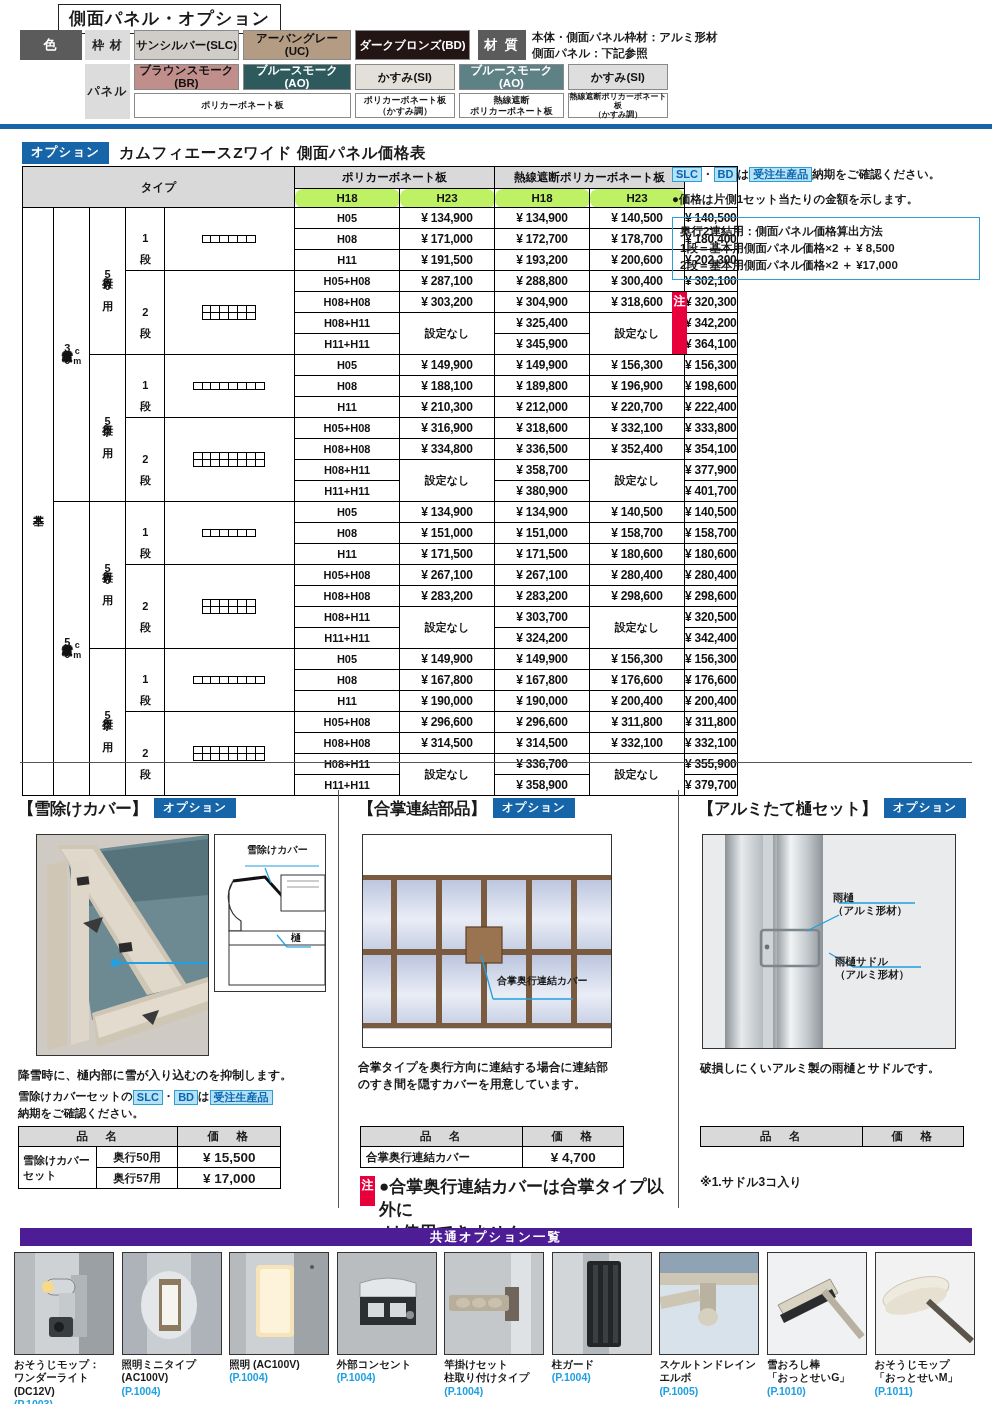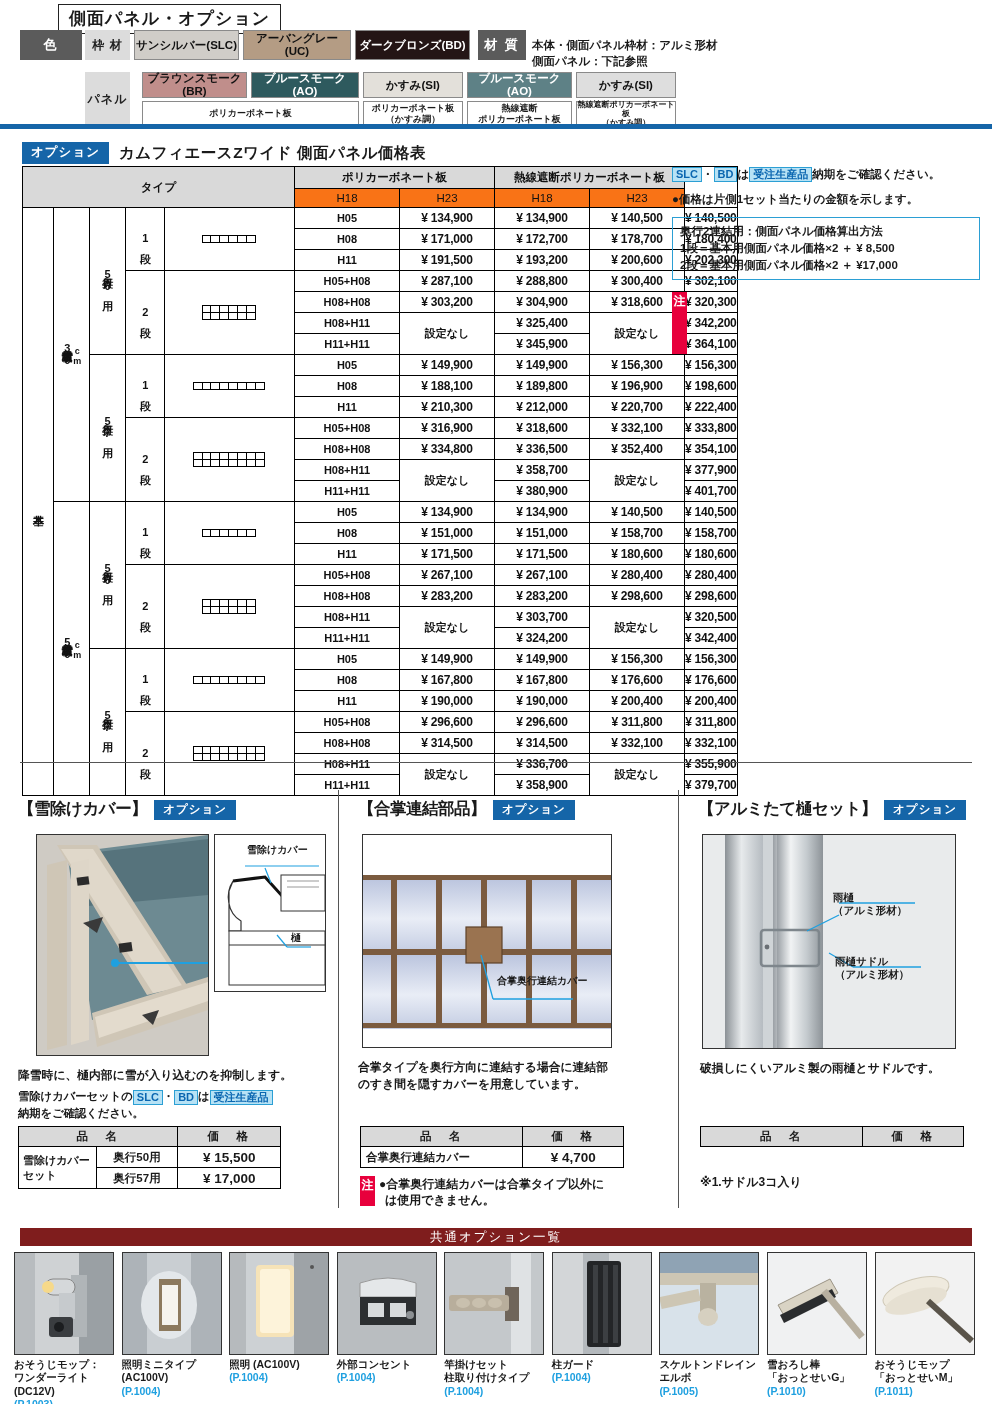--- a/index.html
+++ b/index.html
@@ -37,21 +37,21 @@
   }
   .sw{
     display:flex; align-items:center; justify-content:center;
     font-weight:bold; font-size:11.5px; border:1px solid #8a8a8a;
     text-align:center; line-height:1.1;
   }
   .matbox{ display:flex; align-items:stretch; }
   .mat-text{
     font-size:11.5px; font-weight:bold; line-height:1.35;
     display:flex; flex-direction:column; justify-content:space-between;
-    padding-left:6px; white-space:nowrap;margin-top:8px;
+    padding-left:6px; white-space:nowrap;
   }
   .note-cell{
     border:1px solid #8a8a8a; background:#fff; font-size:9px;
     display:flex; align-items:center; justify-content:center;
     text-align:center; line-height:1.15; font-weight:bold;
   }
 
   
   .blue-bar{ position:absolute; left:0; top:124px; width:992px; height:5px; background:#1565a8; }
 
@@ -67,21 +67,21 @@
   .ptable{
     position:absolute; left:22px; top:166px;
     border-collapse:collapse; border:1.6px solid #000;
     font-size:11px;
   }
   .ptable td, .ptable th{
     border:1px solid #000; padding:0; text-align:center; vertical-align:middle;
     font-weight:bold; color:#111;
   }
   .ptable .hd{ background:#d9d9d9; font-weight:bold; font-size:11.5px; height:22px; }
-  .ptable .hd2{ background:#f97316; font-weight:normal; font-size:11.5px; height:19px; }
+  .ptable .hd2{ background:#bef264; font-weight:bold; font-size:11.5px; height:19px;border-radius:8px; }
   .price{ font-size:12px; letter-spacing:-0.2px; white-space:nowrap; }
   .rowh{ height:21px; }
   .vtxt{
     writing-mode:vertical-rl; text-orientation:upright;
     letter-spacing:0px; font-size:11px; line-height:1;
     display:inline-block;
   }
   .vtxt-sm{
     writing-mode:vertical-rl; text-orientation:upright;
     font-size:9px; line-height:1;
@@ -118,39 +118,39 @@
   .warn-text{ font-size:11.3px; font-weight:bold; line-height:1.35; padding-left:4px; }
   .warn-text .ind{ display:block; text-indent:8px; }
 
   
   .hr-mid{ position:absolute; left:20px; top:762px; width:952px; height:1px; background:#555; }
   .vrule1{ position:absolute; left:338px; top:790px; width:1px; height:418px; background:#555; }
   .vrule2{ position:absolute; left:678px; top:790px; width:1px; height:418px; background:#555; }
 
   
   .panel{ position:absolute; }
-  .panel-head{ display:flex; align-items:flex-end; margin-bottom:12px; }
+  .panel-head{ display:flex; align-items:flex-start; margin-bottom:12px; }
   .panel-title{ font-size:16.5px; font-weight:bold; letter-spacing:-0.5px; }
   .panel-badge{
     background:#1565a8; color:#fff; font-weight:bold; font-size:11.5px;
     padding:2px 9px 3px 9px; margin-left:7px; letter-spacing:1px;
   }
   .fig{ border:1px solid #333; background:#fff; position:relative; overflow:hidden; }
   .cap{ font-size:11.8px; font-weight:bold; line-height:1.4; margin-top:5px; }
 
   
   .mini{ border-collapse:collapse; border:1.6px solid #000; font-size:11.5px; }
   .mini td{ border:1px solid #000; text-align:center; font-weight:bold; padding:2px 1px; }
   .mini .mh{ background:#d9d9d9; letter-spacing:3px; }
   .mini .pz{ font-size:13.5px; letter-spacing:0px; }
 
   
   .common-bar{
     position:absolute; left:20px; top:1228px; width:952px; height:18px;
-    background:#7f1d1d; color:#fff; font-weight:normal; font-size:12.5px;
+    background:#4c1d95; color:#fff; font-weight:bold; font-size:12.5px;
     display:flex; align-items:center; justify-content:center; letter-spacing:2px;
   }
   .thumbs{ position:absolute; left:14px; top:1252px; width:968px; display:flex; gap:0px; }
   .thumb{ width:107px; margin-right:1px; }
   .thumb .imgbox{ width:100px; height:103px; border:1px solid #333; overflow:hidden; position:relative; }
   .thumb .tlabel{ font-size:10.5px; line-height:1.28; margin-top:3px; font-weight:bold; }
   .thumb .tpage{ color:#1fa0e0; font-weight:bold; }
 
   
   .sv{ position:absolute; left:0; top:0; }
@@ -172,21 +172,21 @@
       <div class="mat-text">
         <span>本体・側面パネル枠材：アルミ形材</span>
         <span>側面パネル：下記参照</span>
       </div>
     </div>
   </div>
 
   <div class="spec-row">
     <div style="width:62px;"></div>
     <div class="lbl-light" style="width:45px;height:55px;margin-left:3px;">パネル</div>
-    <div style="margin-left:12px;">
+    <div style="margin-left:4px;">
       <div style="display:flex;">
         <div class="sw" style="width:105px;height:26px;background:#c08e8b;color:#111;">ブラウンスモーク(BR)</div>
         <div class="sw" style="width:108px;height:26px;margin-left:4px;background:#2e5a5e;color:#fff;">ブルースモーク(AO)</div>
         <div class="sw" style="width:100px;height:26px;margin-left:4px;background:#e3e0da;color:#111;">かすみ(SI)</div>
         <div class="sw" style="width:105px;height:26px;margin-left:4px;background:#5e8186;color:#fff;">ブルースモーク(AO)</div>
         <div class="sw" style="width:100px;height:26px;margin-left:4px;background:#dedede;color:#111;">かすみ(SI)</div>
       </div>
       <div style="display:flex;margin-top:3px;">
         <div class="note-cell" style="width:217px;height:25px;">ポリカーボネート板</div>
         <div class="note-cell" style="width:100px;height:25px;margin-left:4px;">ポリカーボネート板<br>（かすみ調）</div>
@@ -712,21 +712,21 @@
     </tr>
     <tr>
       <td style="text-align:left;padding-left:5px;height:21px;">合掌奥行連結カバー</td>
       <td class="pz">¥  4,700</td>
     </tr>
   </tbody>
     </table>
 
   <div style="position:absolute;left:2px;top:378px;display:flex;">
     <div style="background:#e8003c;color:#fff;font-weight:bold;font-size:12px;width:15px;min-width:15px;height:30px;display:flex;align-items:flex-start;justify-content:center;padding-top:1px;">注</div>
-    <div style="font-size:12px;font-weight:bold;line-height:1.35;padding-left:4px;">
+    <div style="font-size:17px;font-weight:bold;line-height:1.35;padding-left:4px;">
       <span style="display:block">●合掌奥行連結カバーは合掌タイプ以外に</span>
       <span style="display:block;text-indent:6px">は使用できません。</span>
     </div>
   </div>
 </div>
 
 <div class="panel" style="left:698px;top:798px;width:290px;">
   <div class="panel-head">
     <span class="panel-title">【アルミたて樋セット】</span>
     <span class="panel-badge">オプション</span>

